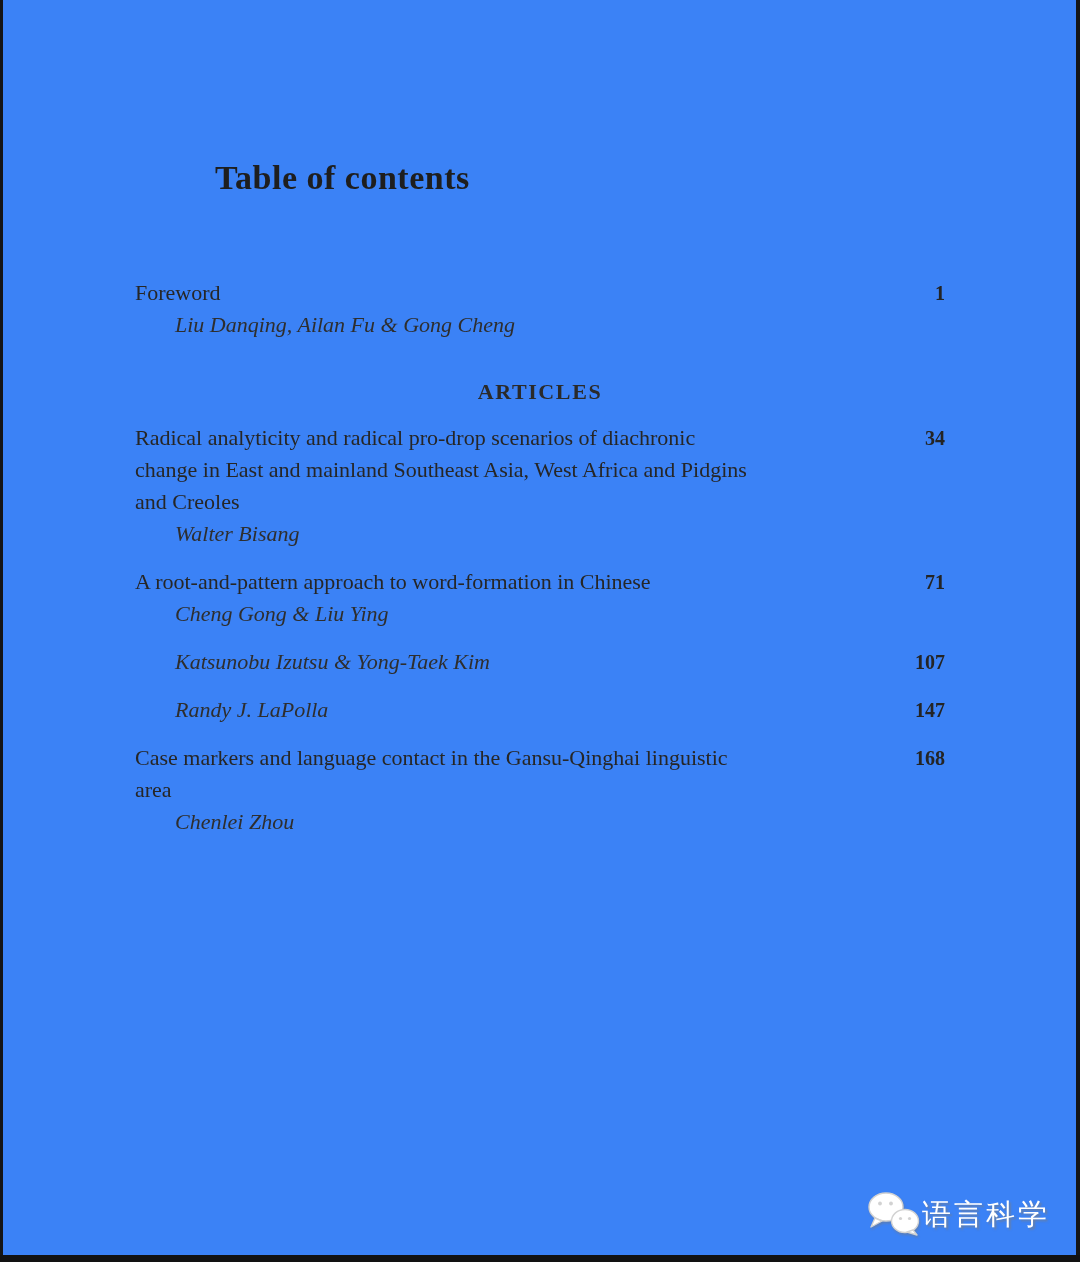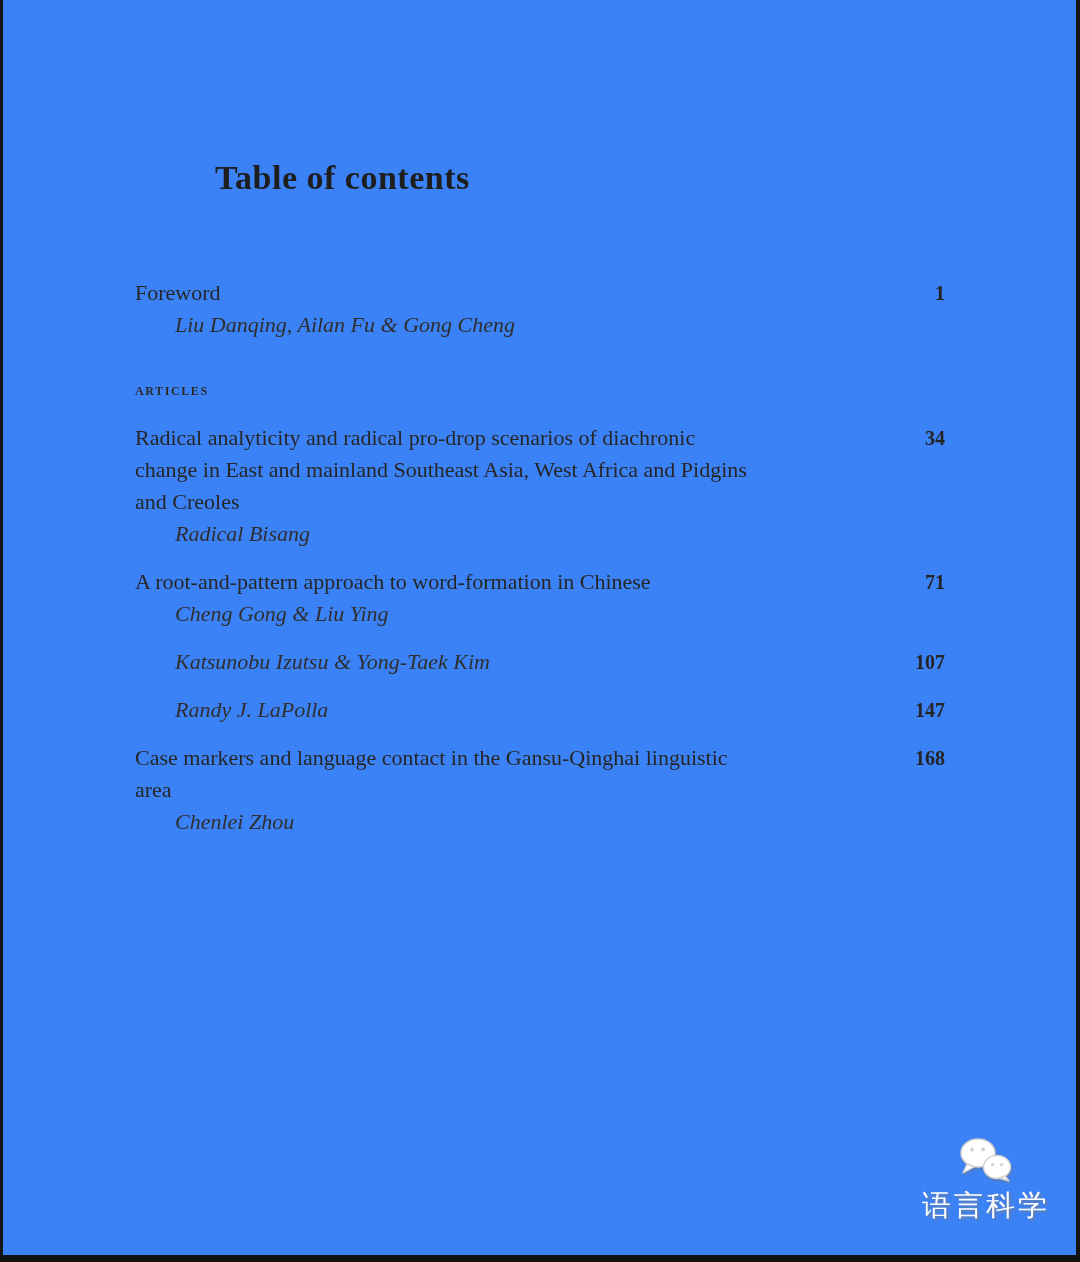--- a/index.html
+++ b/index.html
@@ -47,37 +47,37 @@
   .entry-page {
     width: 60px;
     text-align: right;
     font-size: 20px;
     line-height: 32px;
     font-weight: bold;
     color: #242424;
   }
 
   .section-label {
-    font-size: 12px;
+    font-size: 22px;
     font-weight: bold;
     letter-spacing: 1.6px;
     line-height: 25px;
     margin: 38px 0 18px 0;
     color: #2a2a2a;
+    text-align: center;
   }
 
   .watermark {
     position: absolute;
     right: 30px;
-    bottom: 36px;
+    bottom: 22px;
     display: flex;
     align-items: center;
     gap: 0;
     pointer-events: none;
-    flex-direction: column;
   }
   .watermark svg { filter: drop-shadow(1px 2px 1px rgba(120,120,120,0.45)); }
   .watermark-label {
     font-family: "DejaVu Sans", sans-serif;
     font-size: 29px;
     letter-spacing: 3px;
     color: #ffffff;
     text-shadow: 2px 2px 2px rgba(125,125,125,0.65);
   }
 </style>
@@ -103,21 +103,21 @@
       </div>
 
       <div class="section-label">ARTICLES</div>
 
 
       <div class="entry">
         <div class="entry-main">
           <div class="entry-title">Radical analyticity and radical pro-drop scenarios of diachronic
 change in East and mainland Southeast Asia, West Africa and Pidgins
 and Creoles</div>
-          <div class="entry-authors">Radical Bisang</div>
+          <div class="entry-authors">Walter Bisang</div>
         </div>
         <div class="entry-page">34</div>
       </div>
 
       <div class="entry">
         <div class="entry-main">
           <div class="entry-title">A root-and-pattern approach to word-formation in Chinese</div>
           <div class="entry-authors">Cheng Gong &amp; Liu Ying</div>
         </div>
         <div class="entry-page">71</div>

